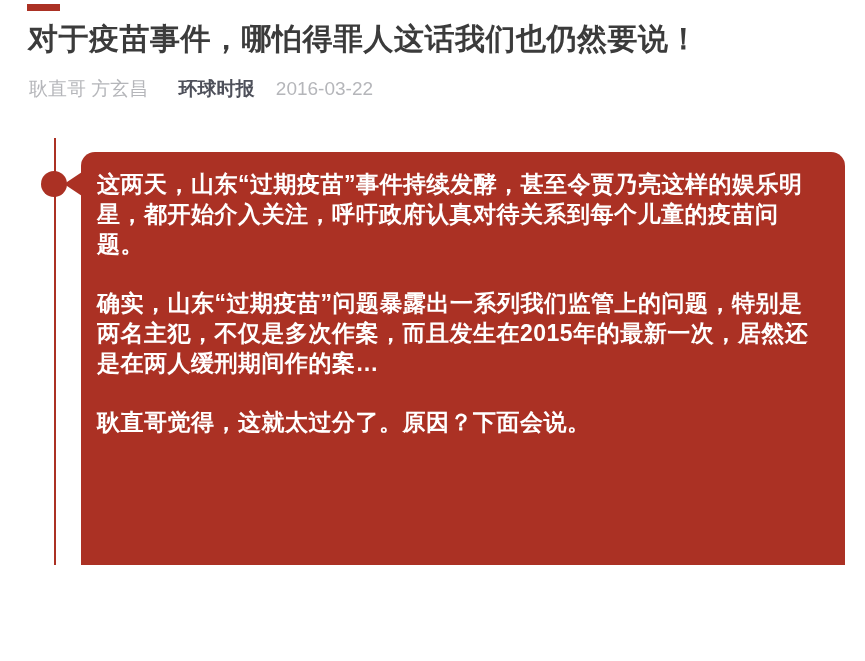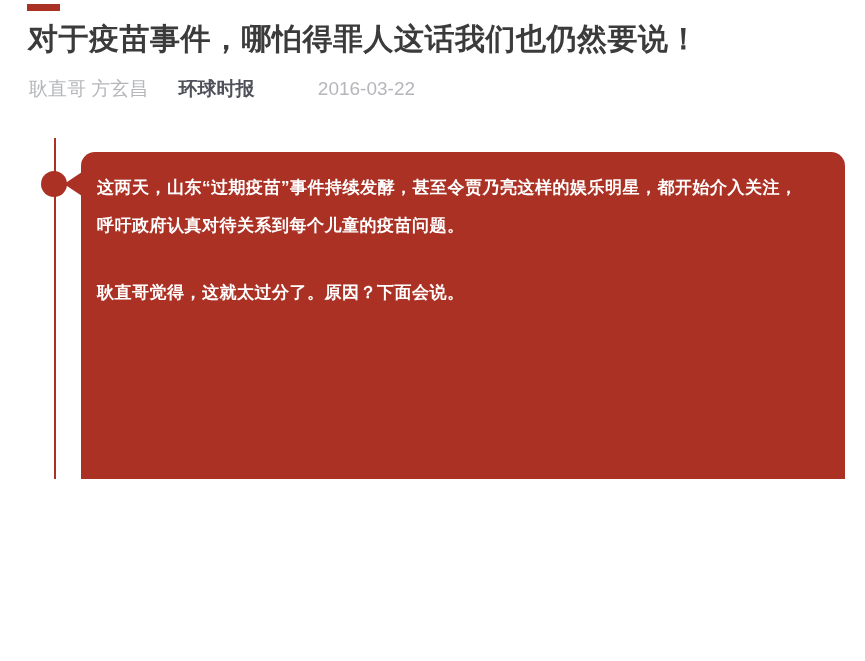--- a/index.html
+++ b/index.html
@@ -8,21 +8,21 @@
     --byline-gray:#b5b6ba;
     --source-color:#4e505a;
     --quote-text:#ffffff;
   }
   *{box-sizing:border-box;}
   html,body{margin:0;padding:0;background:#ffffff;}
   body{font-family:"Liberation Sans","DejaVu Sans",sans-serif;}
   .page{
     position:relative;
     width:865px;
-    height:479px;
+    height:565px;
     background:#ffffff;
     overflow:hidden;
   }
   .top-dash{
     position:absolute;
     left:27px;
     top:4px;
     width:33px;
     height:7px;
     background:var(--accent);
@@ -50,21 +50,21 @@
     white-space:nowrap;
   }
   .byline .authors{margin-right:8px;}
   .byline .source{
     color:var(--source-color);
     font-weight:600;
     margin-right:16px;
     cursor:pointer;
     margin-left:17px;
   }
-  .byline .date{color:var(--byline-gray);margin-left:42px;}
+  .byline .date{color:var(--byline-gray);}
   .timeline-line{
     position:absolute;
     left:54px;
     top:138px;
     width:2px;
     height:523px;
     background:var(--accent);
   }
   .timeline-dot{
     position:absolute;
@@ -91,22 +91,22 @@
     top:152px;
     width:764px;
     height:498px;
     background:var(--accent);
     border-radius:14px;
     padding:17px 20px 16px 16px;
     overflow:hidden;
   }
   .quote-bubble p{
     margin:0 13px 29px 0;
-    font-size:17px;
-    line-height:38px;
+    font-size:23px;
+    line-height:30px;
     font-weight:bold;
     color:var(--quote-text);
     letter-spacing:0.5px;
   }
   .quote-bubble p:last-child{margin-bottom:0;}
 </style>
 </head>
 <body>
 
 <div class="page">
@@ -120,16 +120,17 @@
     <span class="source">环球时报</span>
     <span class="date">2016-03-22</span>
   </div>
 
   <div class="timeline-line"></div>
   <div class="timeline-dot"></div>
   <div class="bubble-tail"></div>
 
   <div class="quote-bubble">
     <p>这两天，山东“过期疫苗”事件持续发酵，甚至令贾乃亮这样的娱乐明星，都开始介入关注，呼吁政府认真对待关系到每个儿童的疫苗问题。</p>
+    <p>确实，山东“过期疫苗”问题暴露出一系列我们监管上的问题，特别是两名主犯，不仅是多次作案，而且发生在2015年的最新一次，居然还是在两人缓刑期间作的案…</p>
     <p>耿直哥觉得，这就太过分了。原因？下面会说。</p>
   </div>
 
 </div>
 
 </body></html>

